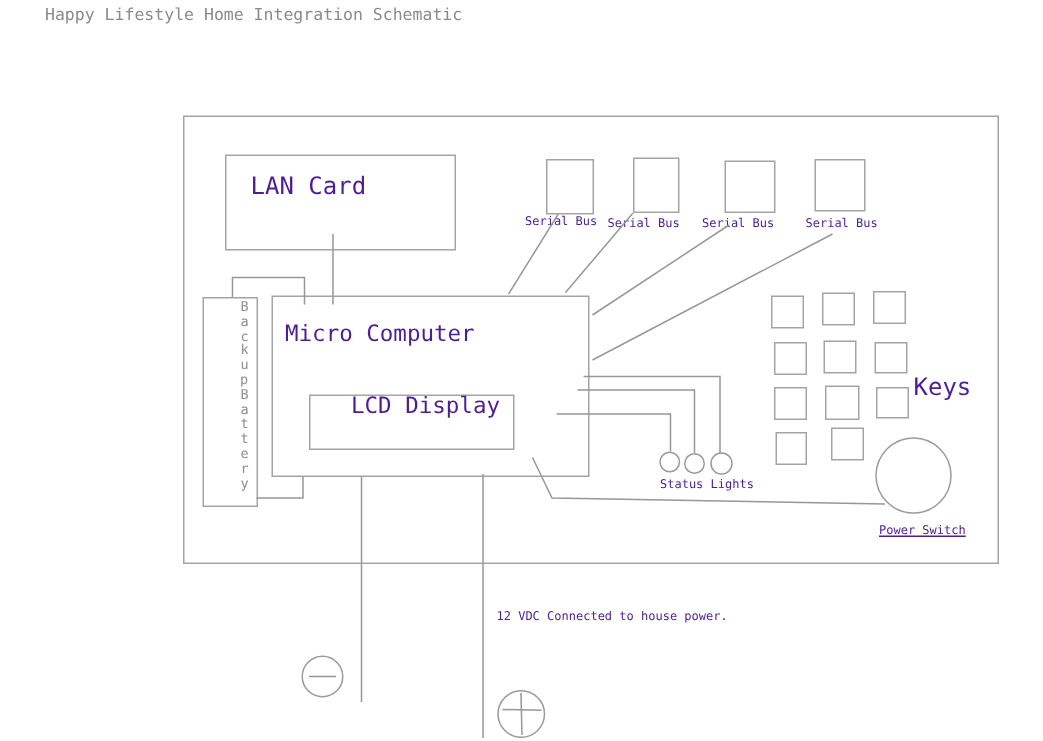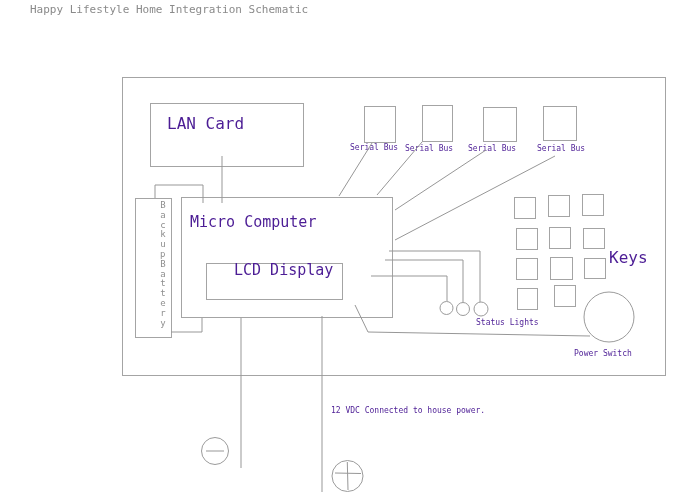--- a/index.html
+++ b/index.html
@@ -96,22 +96,22 @@
   <div class="box" style="left:549px; top:227px; width:22px; height:22px;"></div>
   <div class="box" style="left:583px; top:228px; width:22px; height:21px;"></div>
   <div class="box" style="left:516px; top:258px; width:22px; height:22px;"></div>
   <div class="box" style="left:550px; top:257px; width:23px; height:23px;"></div>
   <div class="box" style="left:584px; top:258px; width:22px; height:21px;"></div>
   <div class="box" style="left:517px; top:288px; width:21px; height:22px;"></div>
   <div class="box" style="left:554px; top:285px; width:22px; height:22px;"></div>
 
   <div class="lbl lbl-big" style="left:609px; top:229px;margin-top:20px;">Keys</div>
 
-  <div class="lbl lbl-small" style="left:440px; top:319px;margin-left:36px;">Status Lights</div>
-  <div class="lbl lbl-small" style="left:574px; top:350px;">Power Switch</div>
+  <div class="lbl lbl-small" style="left:440px; top:319px;">Status Lights</div>
+  <div class="lbl lbl-small" style="left:586px; top:350px;text-decoration:underline;">Power Switch</div>
   <div class="lbl lbl-small" style="left:331px; top:407px;">12 VDC Connected to house power.</div>
 
   <svg class="wires" width="695" height="494" viewBox="0 0 695 494">
 
     <path d="M222,156 L222,203"></path>
     <path d="M155,198 L155,185 L203,185 L203,203"></path>
     <path d="M202,318 L202,332 L171,332"></path>
 
     <path d="M372,143 L339,196"></path>
     <path d="M422,142 L377,195"></path>

